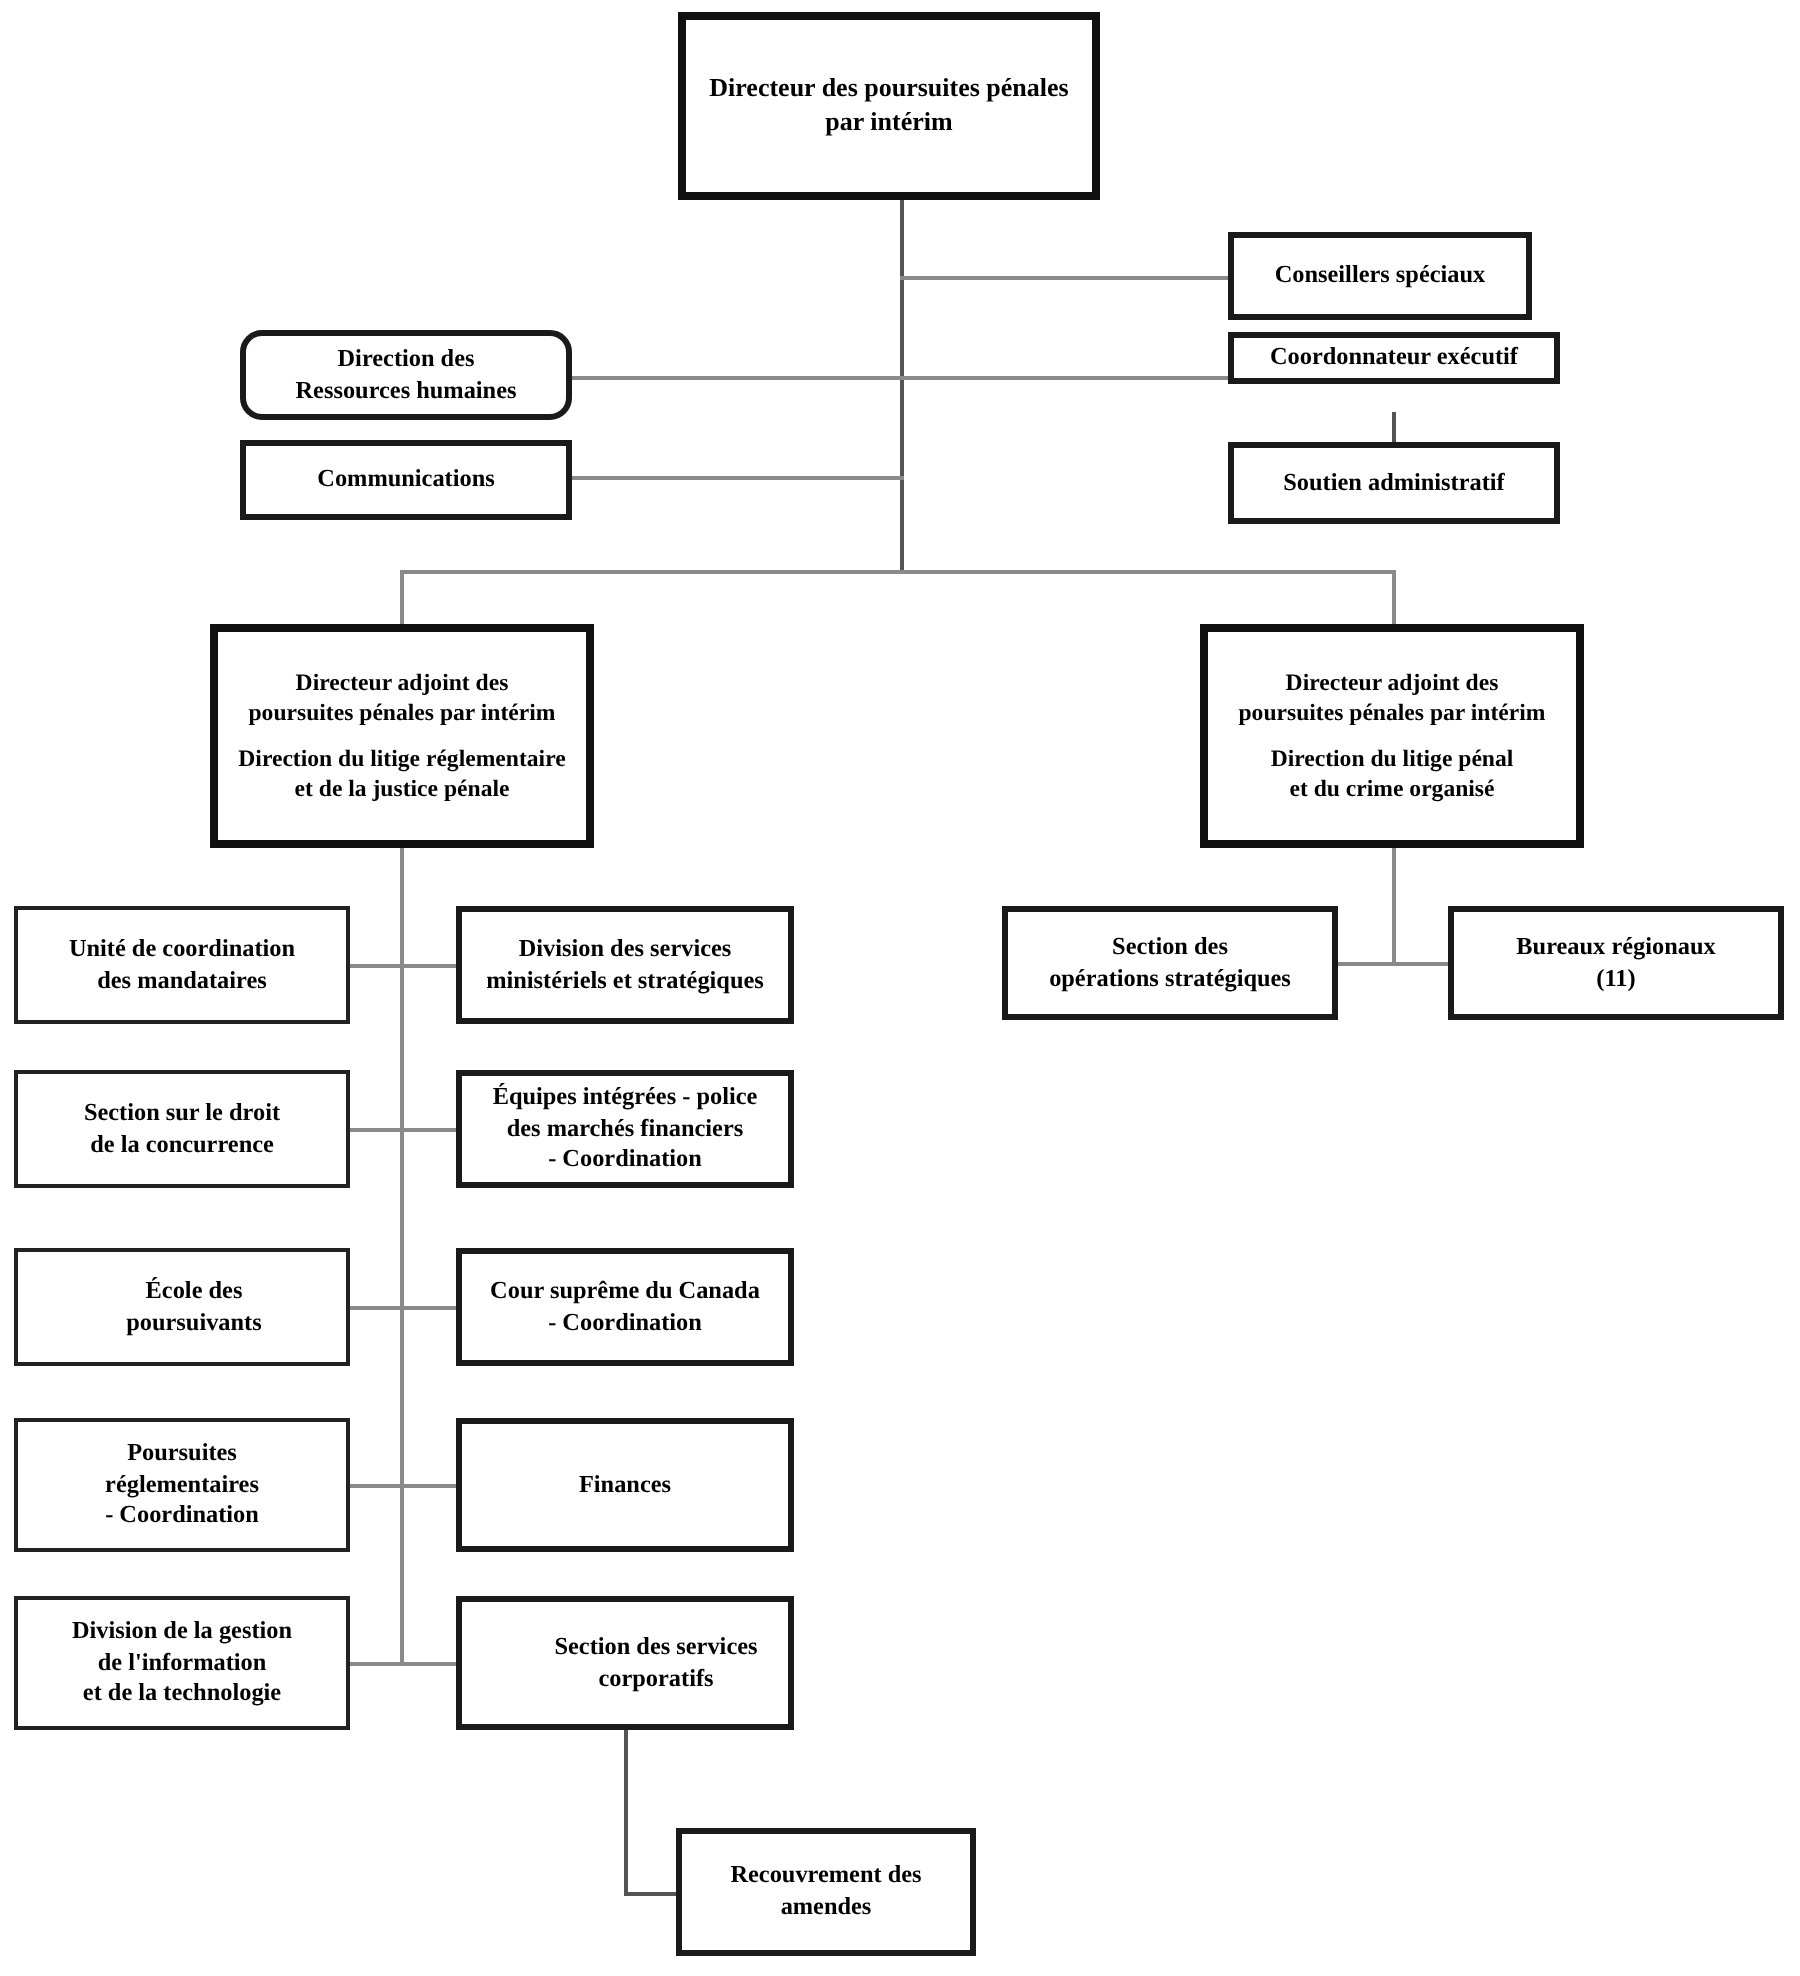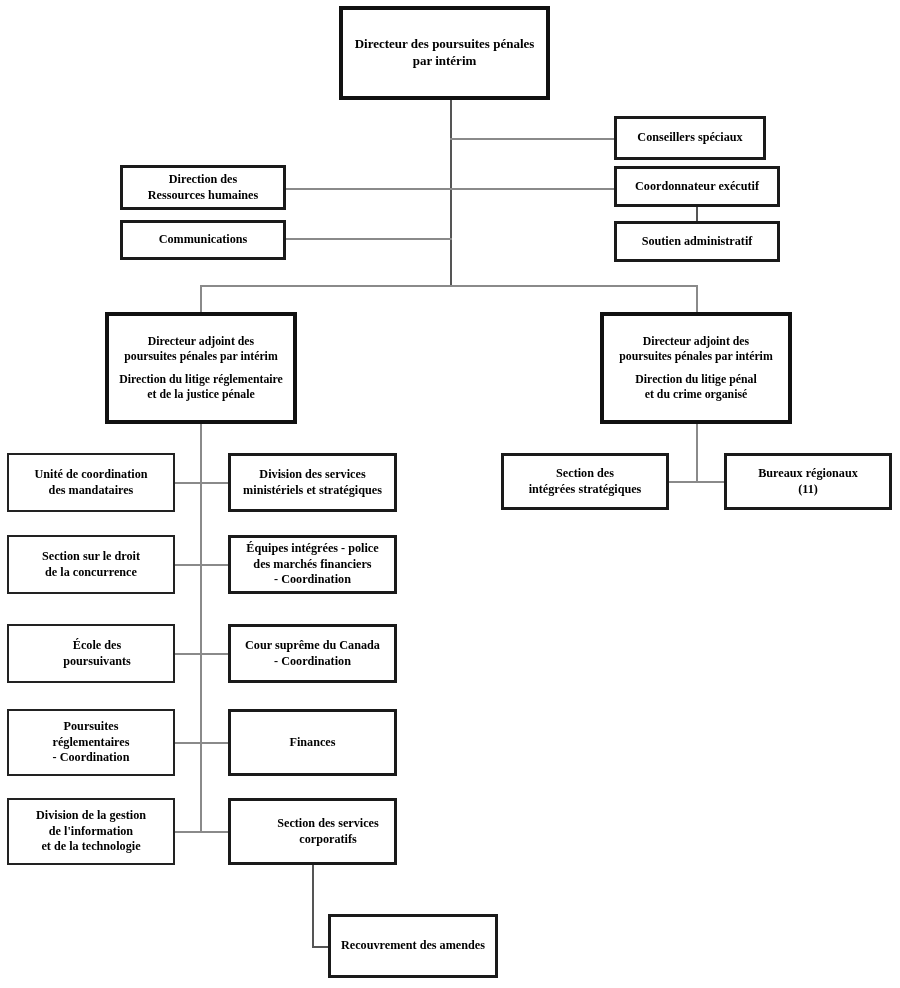--- a/index.html
+++ b/index.html
@@ -92,29 +92,29 @@
 
   <div class="box bw-heavy" style="left:339px; top:6px; width:211px; height:94px;">
     <span class="lbl fs-13">Directeur des poursuites pénales
 par intérim</span>
   </div>
 
   <div class="box bw-med" style="left:614px; top:116px; width:152px; height:44px;justify-content:flex-end;">
     <span class="lbl fs-12">Conseillers spéciaux</span>
   </div>
 
-  <div class="box bw-med" style="left:614px; top:166px; width:166px; height:41px;">
+  <div class="box bw-med" style="left:614px; top:166px; width:166px; height:26px;">
     <span class="lbl fs-12">Coordonnateur exécutif</span>
   </div>
 
   <div class="box bw-med" style="left:614px; top:221px; width:166px; height:41px;">
     <span class="lbl fs-12">Soutien administratif</span>
   </div>
 
-  <div class="box bw-med" style="left:120px; top:165px; width:166px; height:45px;">
+  <div class="box bw-med" style="left:120px; top:165px; width:166px; height:45px;border-radius:11px;">
     <span class="lbl fs-12">Direction des
 Ressources humaines</span>
   </div>
 
   <div class="box bw-med" style="left:120px; top:220px; width:166px; height:40px;">
     <span class="lbl fs-12">Communications</span>
   </div>
 
   <div class="box bw-heavy" style="left:105px; top:312px; width:192px; height:112px; flex-direction:column;">
     <span class="lbl fs-115">Directeur adjoint des
@@ -127,21 +127,21 @@
   <div class="box bw-heavy" style="left:600px; top:312px; width:192px; height:112px; flex-direction:column;">
     <span class="lbl fs-115">Directeur adjoint des
 poursuites pénales par intérim</span>
     <span class="spacer"></span>
     <span class="lbl fs-115">Direction du litige pénal
 et du crime organisé</span>
   </div>
 
   <div class="box bw-med" style="left:501px; top:453px; width:168px; height:57px;">
     <span class="lbl fs-12">Section des
-intégrées stratégiques</span>
+opérations stratégiques</span>
   </div>
 
   <div class="box bw-med" style="left:724px; top:453px; width:168px; height:57px;">
     <span class="lbl fs-12">Bureaux régionaux
 (11)</span>
   </div>
 
   <div class="box bw-light" style="left:7px; top:453px; width:168px; height:59px;">
     <span class="lbl fs-12">Unité de coordination
 des mandataires</span>
@@ -187,17 +187,17 @@
 
   <div class="box bw-med" style="left:228px; top:709px; width:169px; height:67px;align-items:center;">
     <span class="lbl fs-12">Finances</span>
   </div>
 
   <div class="box bw-med" style="left:228px; top:798px; width:169px; height:67px;padding-left:31px;">
     <span class="lbl fs-12">Section des services
 corporatifs</span>
   </div>
 
-  <div class="box bw-med" style="left:328px; top:914px; width:170px; height:64px;">
+  <div class="box bw-med" style="left:338px; top:914px; width:150px; height:64px;">
     <span class="lbl fs-12">Recouvrement des amendes</span>
   </div>
 
 </div>
 
 </body></html>

